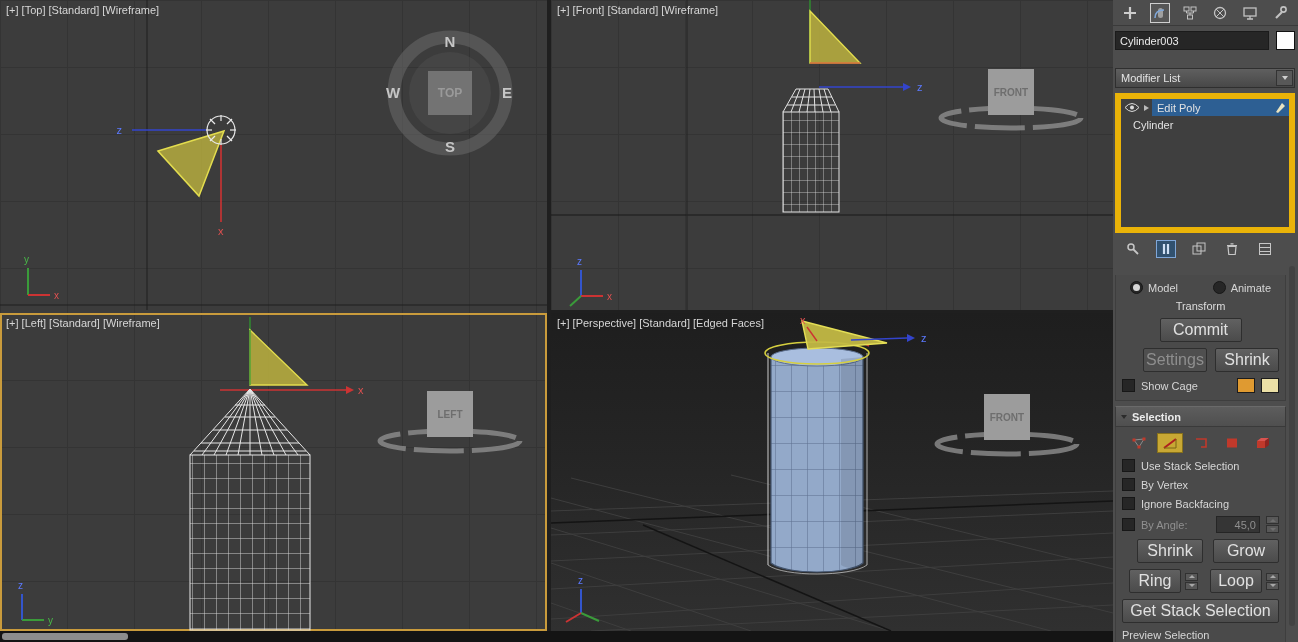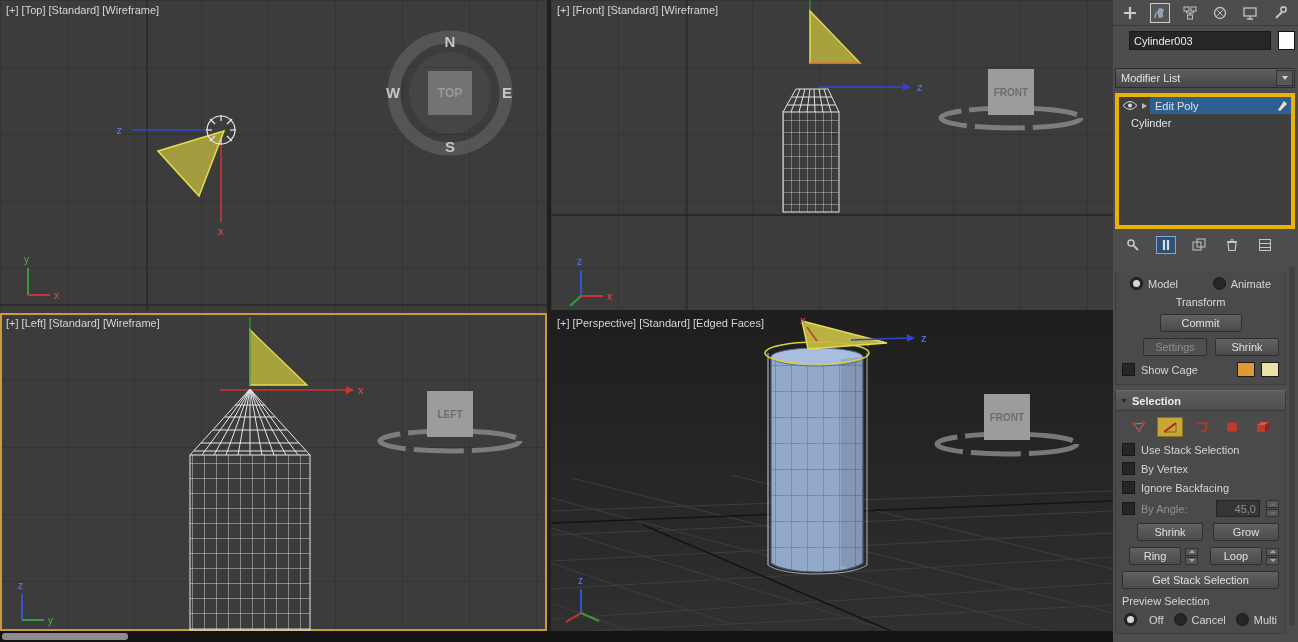--- a/index.html
+++ b/index.html
@@ -21,47 +21,47 @@
   
   .bottom-bar{position:absolute;left:0;top:631px;width:1113px;height:11px;background:#141414;}
   .bottom-thumb{position:absolute;left:2px;top:2px;width:126px;height:7px;background:#8d8d8d;border-radius:3px;}
 
   
   .panel{position:absolute;left:1113px;top:0;width:185px;height:642px;background:#4d4d4d;font-size:11px;color:#d6d6d6;}
   .tab-row{height:25px;display:flex;align-items:center;gap:10px;padding:0 7px;border-bottom:1px solid #3a3a3a;}
   .tab{width:20px;height:20px;display:flex;align-items:center;justify-content:center;}
   .tab.active{outline:1px solid #cfcfcf;outline-offset:-1px;background:#565656;}
 
-  .name-row{display:flex;align-items:flex-start;padding:5px 3px 2px 16px;}
+  .name-row{display:flex;align-items:flex-start;padding:5px 3px 2px 2px;}
   .name-field{width:148px;height:17px;background:#262626;border:1px solid #1b1b1b;color:#ececec;display:flex;align-items:center;padding:0 4px;}
   .color-swatch{width:17px;height:17px;background:#fdfdfd;border:1px solid #101010;margin-left:7px;}
 
   .mod-list{margin:16px 3px 0 2px;height:18px;background:linear-gradient(#5f5f5f,#484848);border:1px solid #2f2f2f;display:flex;align-items:center;padding:0 1px 0 5px;color:#e4e4e4;}
   .dd-btn{margin-left:auto;width:15px;height:14px;background:#585858;border:1px solid #333;display:flex;align-items:center;justify-content:center;}
   .tri-down{width:0;height:0;border-top:4px solid #d0d0d0;border-left:3.5px solid transparent;border-right:3.5px solid transparent;}
 
-  .stack{margin:5px 3px 0 2px;height:128px;background:#3f3f3f;border:4px solid #eab308;}
+  .stack{margin:5px 3px 0 2px;height:128px;background:#3f3f3f;border:6px solid #eab308;}
   .stack-row{height:17px;display:flex;align-items:center;color:#e2e2e2;}
   .eye{width:22px;display:flex;justify-content:center;}
   .exp-tri{width:0;height:0;border-left:5px solid #b9b9b9;border-top:3.5px solid transparent;border-bottom:3.5px solid transparent;margin:0 3px 0 1px;}
   .sel-strip{flex:1;height:17px;background:#2d5f93;display:flex;align-items:center;padding-left:5px;}
   .quill{margin-left:auto;margin-right:3px;}
   .stack-row.plain{padding-left:12px;}
 
   .stack-tools{display:flex;align-items:center;gap:13px;padding:7px 8px 0 10px;}
   .tool{width:20px;height:18px;display:flex;align-items:center;justify-content:center;}
   .tool.active{background:#31516f;outline:1px solid #7fa7d9;outline-offset:-1px;}
 
   .rollout{margin:0 12px 5px 2px;}
   .rollout.first{margin-top:17px;}
   .ro-head{height:19px;background:linear-gradient(#5d5d5d,#4f4f4f);border:1px solid #3a3a3a;border-top-color:#6a6a6a;display:flex;align-items:center;gap:5px;padding:0 5px;color:#ececec;font-weight:bold;}
   .rhead-tri{width:0;height:0;border-top:4px solid #2b2b2b;border-left:3.5px solid transparent;border-right:3.5px solid transparent;}
   .ro-body{background:#4a4a4a;border:1px solid #3e3e3e;border-top:none;padding:6px 6px 7px;display:flex;flex-direction:column;gap:6px;}
 
-  .btn{background:linear-gradient(#616161,#4b4b4b);border:1px solid #2e2e2e;border-radius:2px;color:#e0e0e0;font-size:11px;height:18px;display:flex;align-items:center;justify-content:center;box-sizing:border-box;}
+  .btn{background:linear-gradient(#616161,#4b4b4b);border:1px solid #2e2e2e;border-radius:2px;color:#e0e0e0;font-size:16px;height:24px;display:flex;align-items:center;justify-content:center;box-sizing:border-box;}
   .btn.disabled{color:#8e8e8e;background:#4f4f4f;}
   .row{display:flex;align-items:center;gap:6px;}
   .row.center{justify-content:flex-end;}
   .row.split{justify-content:space-between;padding:0 8px;}
   .center-label{text-align:center;color:#dcdcdc;}
 
   .radio{width:11px;height:11px;border-radius:50%;background:#262626;border:1px solid #171717;position:relative;flex:none;}
   .radio.sel::after{content:"";position:absolute;inset:2px;border-radius:50%;background:#d6d6d6;}
   .cb{width:11px;height:11px;background:#262626;border:1px solid #171717;flex:none;}
   .dim{color:#909090;}

